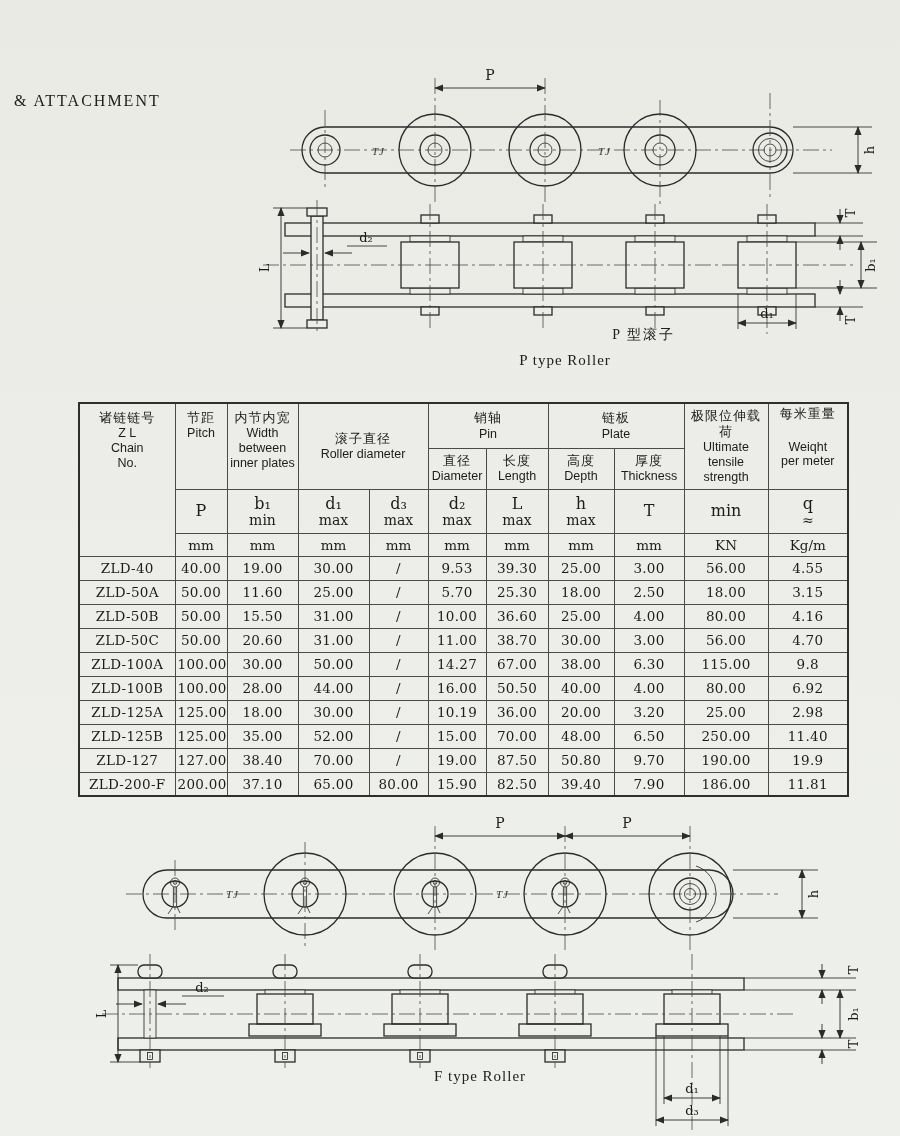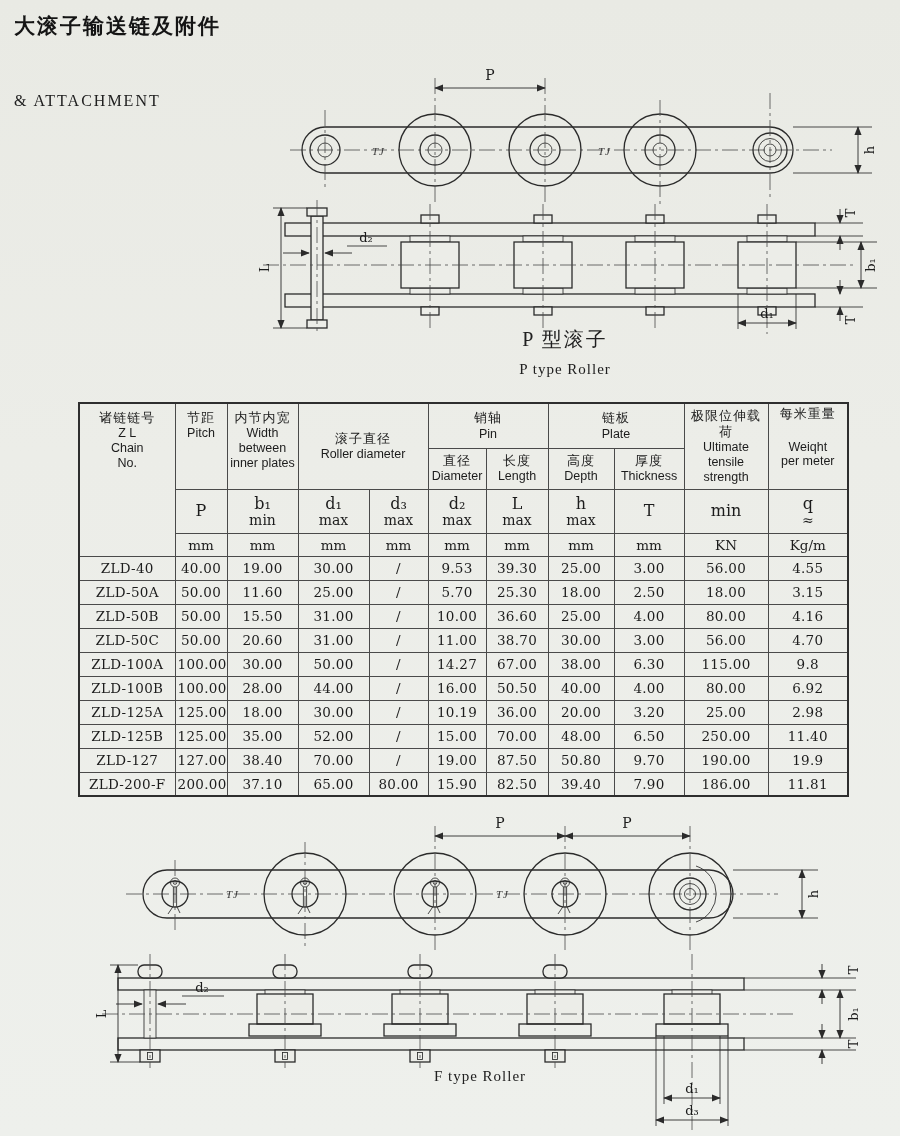--- a/index.html
+++ b/index.html
@@ -18,21 +18,21 @@
   .lnf{stroke:#2b2b2b; stroke-width:1.3; fill:#ecede8;}
   .thin{stroke:#2b2b2b; stroke-width:0.85; fill:none;}
   .thinf{stroke:#2b2b2b; stroke-width:0.85; fill:#ecede8;}
   .cl{stroke:#4a4a4a; stroke-width:0.8; stroke-dasharray:16 4 3 4; fill:none;}
   .dim{stroke:#2b2b2b; stroke-width:0.9; fill:none;}
   .dlabel{font:13px "DejaVu Serif","Liberation Serif",serif; fill:#1b1b1b;}
   .plabel{font:14px "DejaVu Serif","Liberation Serif",serif; fill:#1b1b1b;}
   .tj{font:italic 11px "Liberation Serif",serif; fill:#3a3a3a; letter-spacing:1px;}
   
   .caption{position:absolute; text-align:center; font-family:"Liberation Serif",serif; color:#202020;}
-  .caption .zh{font-size:20px; letter-spacing:2px;}
+  .caption .zh{font-size:14px; letter-spacing:2px;text-align:right;}
   .caption .en{font-size:15px; margin-top:8px; letter-spacing:1px;}
   
   .spec-table{
     position:absolute; left:78px; top:402px;
     border-collapse:collapse; table-layout:fixed; width:769px;
     border:2px solid #2e2e2e; background:transparent;
   }
   .spec-table td{border:1px solid #4a4a4a; text-align:center; vertical-align:middle; padding:0 2px; overflow:hidden;}
   .spec-table .h-zh{font-size:13px; letter-spacing:1px; line-height:1.25;}
   .spec-table .h-en{font-size:12.5px; line-height:1.18;}
@@ -44,21 +44,20 @@
   .sym-base{font:16px "DejaVu Serif","Liberation Serif",serif; line-height:1.05;}
   .sym-note{font:14px "DejaVu Serif","Liberation Serif",serif; line-height:0.9; margin-top:1px;}
   .unit-cell{font:13.5px "DejaVu Serif","Liberation Serif",serif;}
   .spec-table tbody td{font:13.5px "DejaVu Serif","Liberation Serif",serif; letter-spacing:0.3px;}
 </style>
 </head>
 <body>
 
 <div class="page">
 
-  <div class="title-zh">大滚子输送链及附件</div>
   <div class="title-en2">&amp; ATTACHMENT</div>
 
   <svg style="left:280px; top:58px;" width="620" height="152" viewBox="0 0 620 152">
     <defs>
       <marker id="a1" viewBox="0 0 10 8" refX="9" refY="4" markerWidth="10" markerHeight="8" orient="auto-start-reverse">
         <path d="M0,0 L10,4 L0,8 z" fill="#2b2b2b"></path>
       </marker>
     </defs>
     <line class="cl" x1="10" y1="92" x2="552" y2="92"></line>
     <rect class="ln" x="22" y="69" width="491" height="46" rx="23"></rect>

